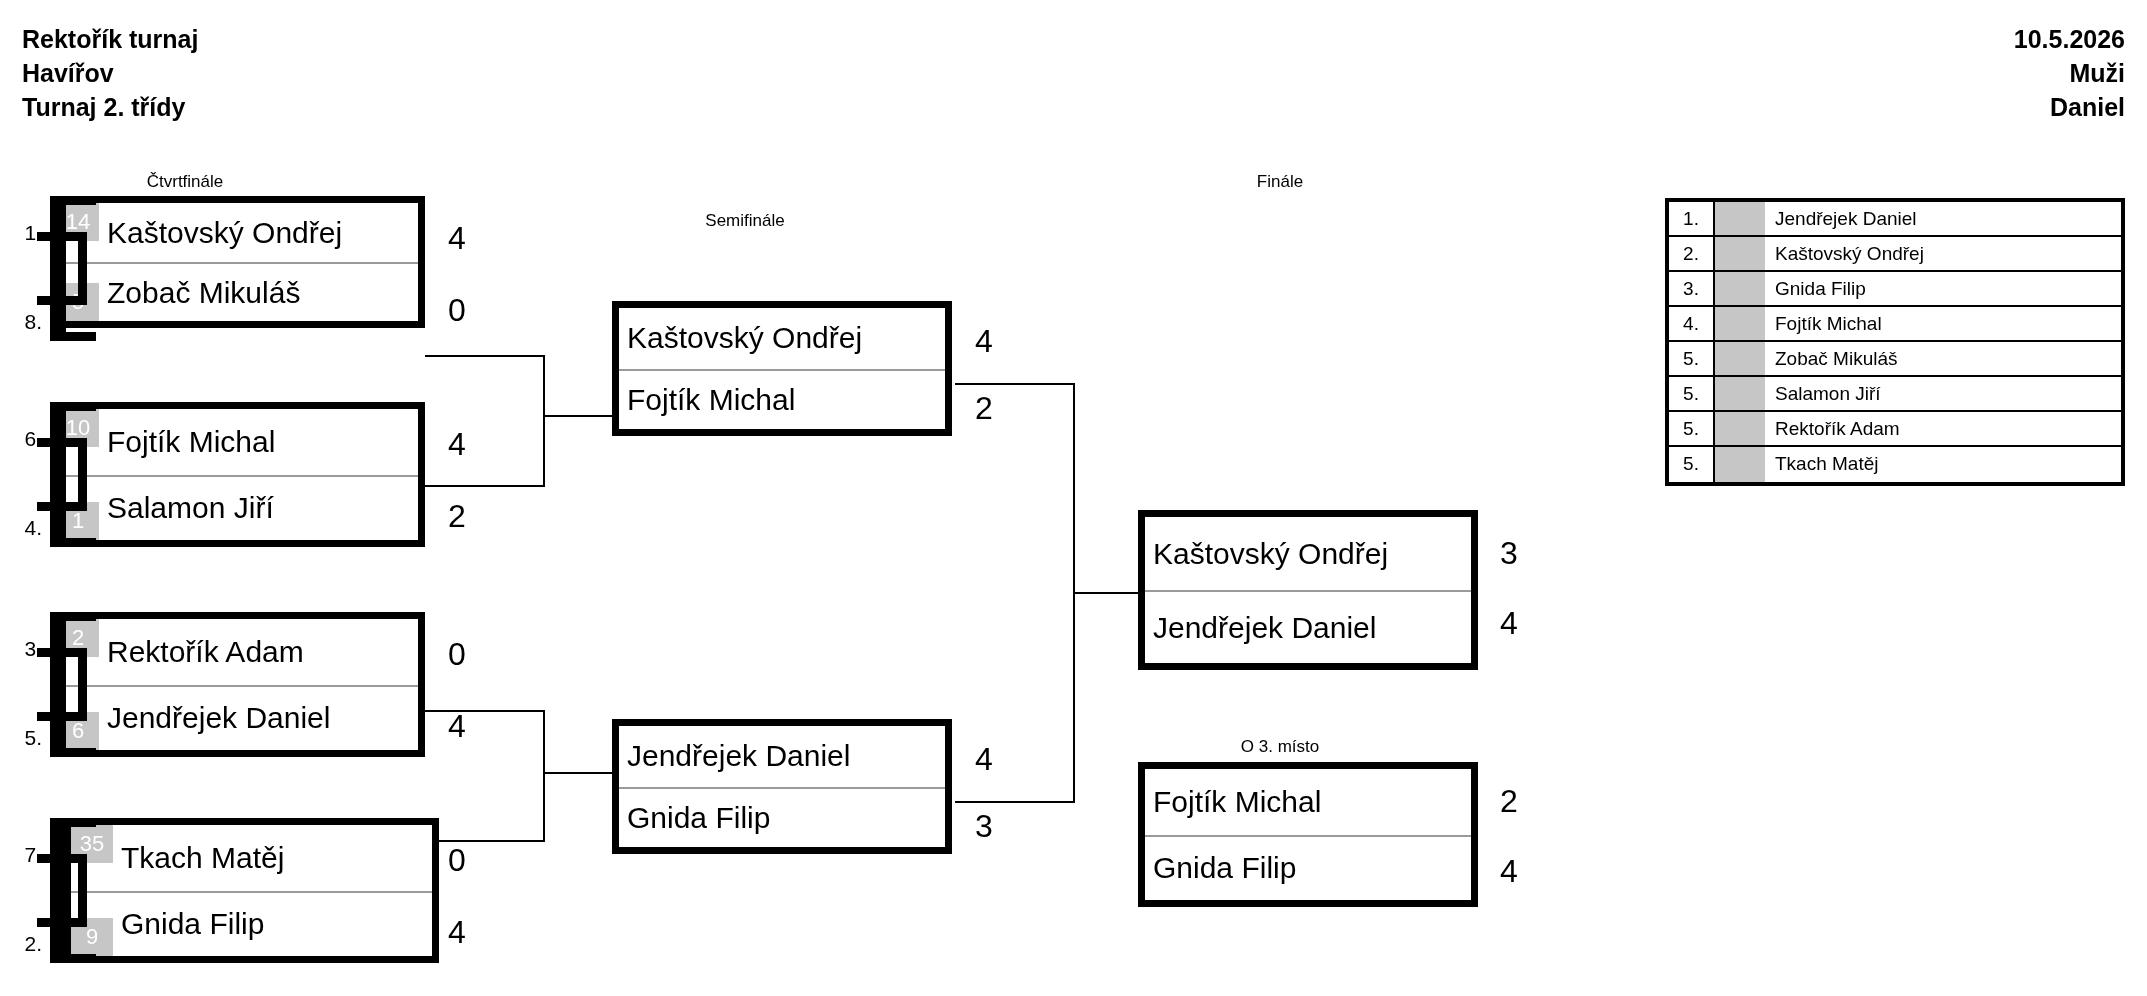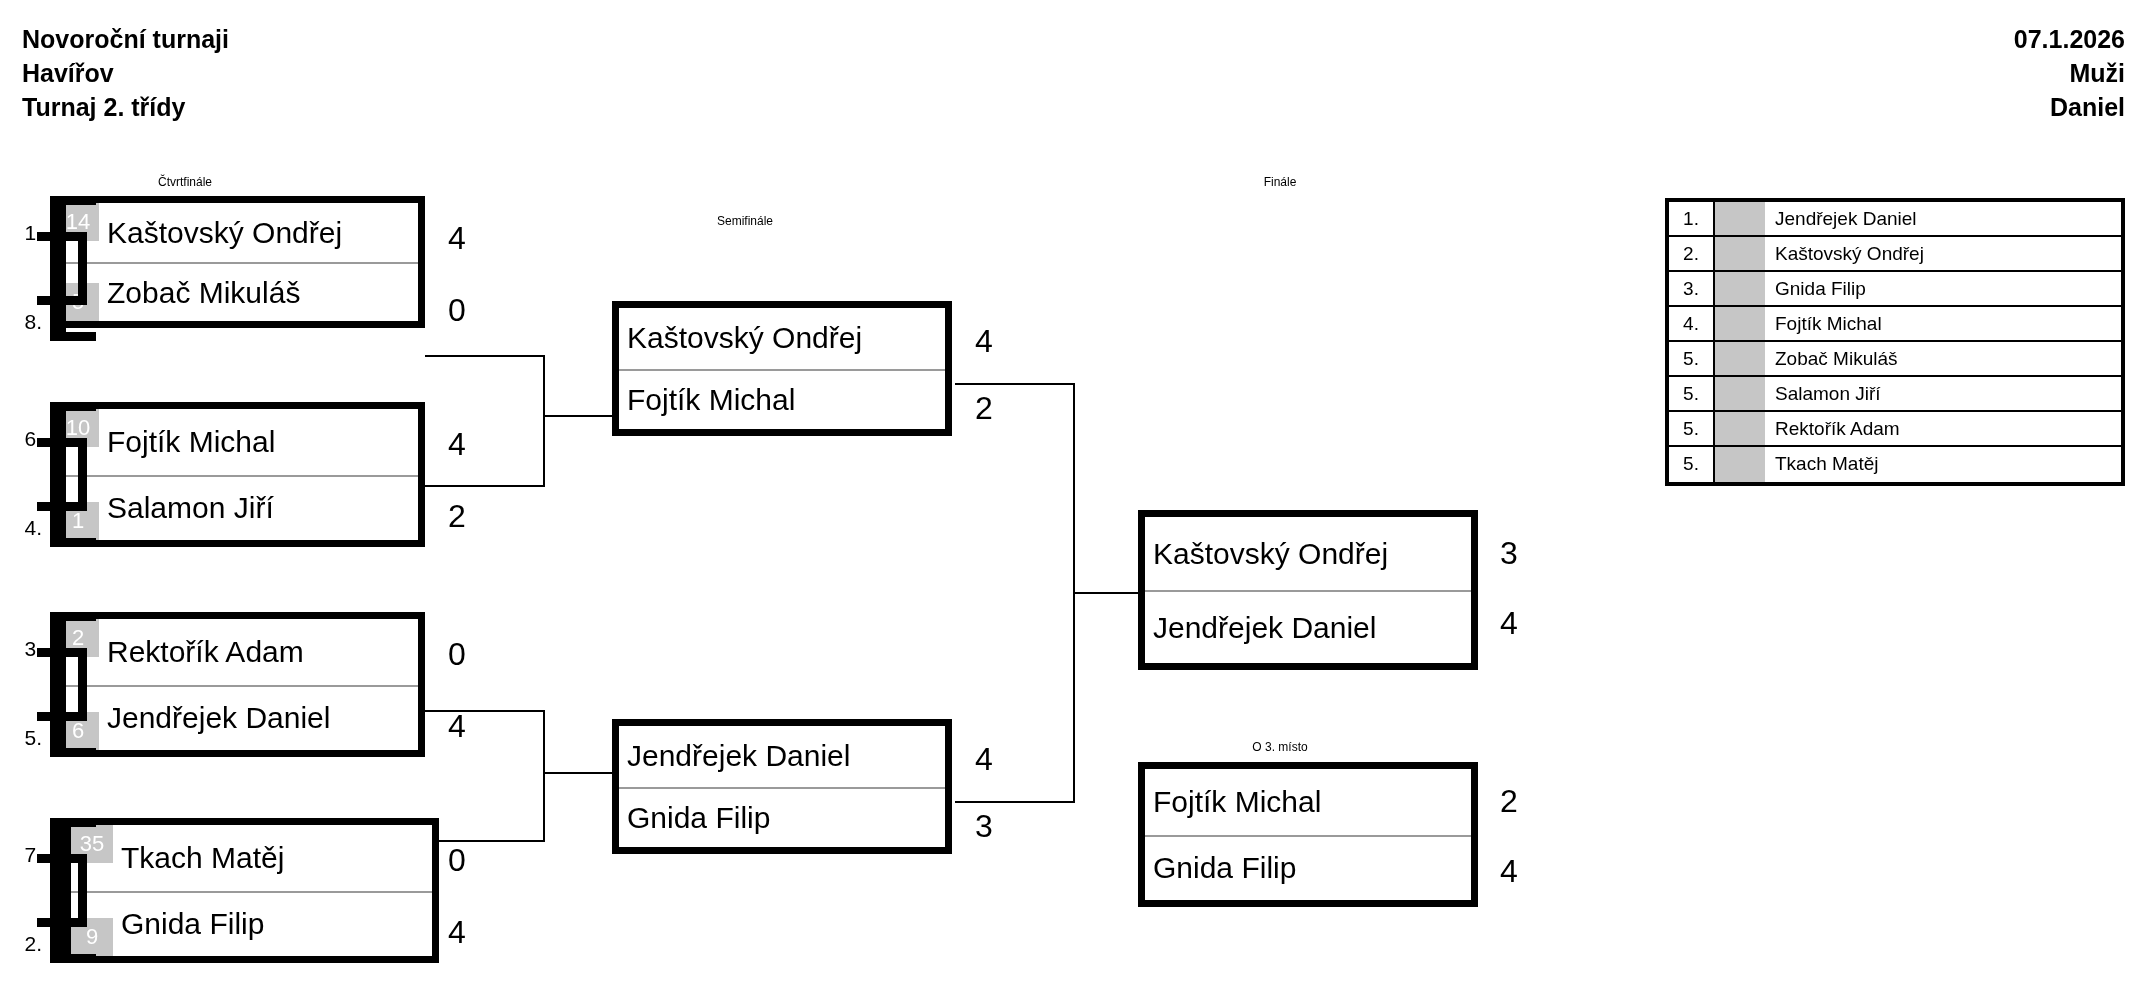--- a/index.html
+++ b/index.html
@@ -26,21 +26,21 @@
     font-size: 25px;
     line-height: 34px;
     white-space: nowrap;
   }
   .hdr-left  { left: 22px; top: 22px; text-align: left; }
   .hdr-right { right: 22px; top: 22px; text-align: right; }
 
   
   .round-label {
     position: absolute;
-    font-size: 12px;
+    font-size: 17px;
     line-height: 24px;
     text-align: center;
     white-space: nowrap;
     font-weight: normal;
   }
 
   
   .match {
     position: absolute;
     box-sizing: border-box;
@@ -158,27 +158,27 @@
     white-space: nowrap;
     overflow: hidden;
   }
 </style>
 </head>
 <body>
 
 <div id="page">
 
   <div class="hdr hdr-left">
-    <div>Novoroční turnaji</div>
+    <div>Rektořík turnaj</div>
     <div>Havířov</div>
     <div>Turnaj 2. třídy</div>
   </div>
 
   <div class="hdr hdr-right">
-    <div>07.1.2026</div>
+    <div>10.5.2026</div>
     <div>Muži</div>
     <div>Daniel</div>
   </div>
 
   <div class="round-label" style="left:60px;  top:170px; width:250px;">Čtvrtfinále</div>
   <div class="round-label" style="left:620px; top:170px; width:250px;margin-top:39px;">Semifinále</div>
   <div class="round-label" style="left:1155px; top:170px; width:250px;">Finále</div>
   <div class="round-label" style="left:1155px; top:735px; width:250px;">O 3. místo</div>
 
   <div class="conn h" style="left:425px; top:355px; width:120px;"></div>

